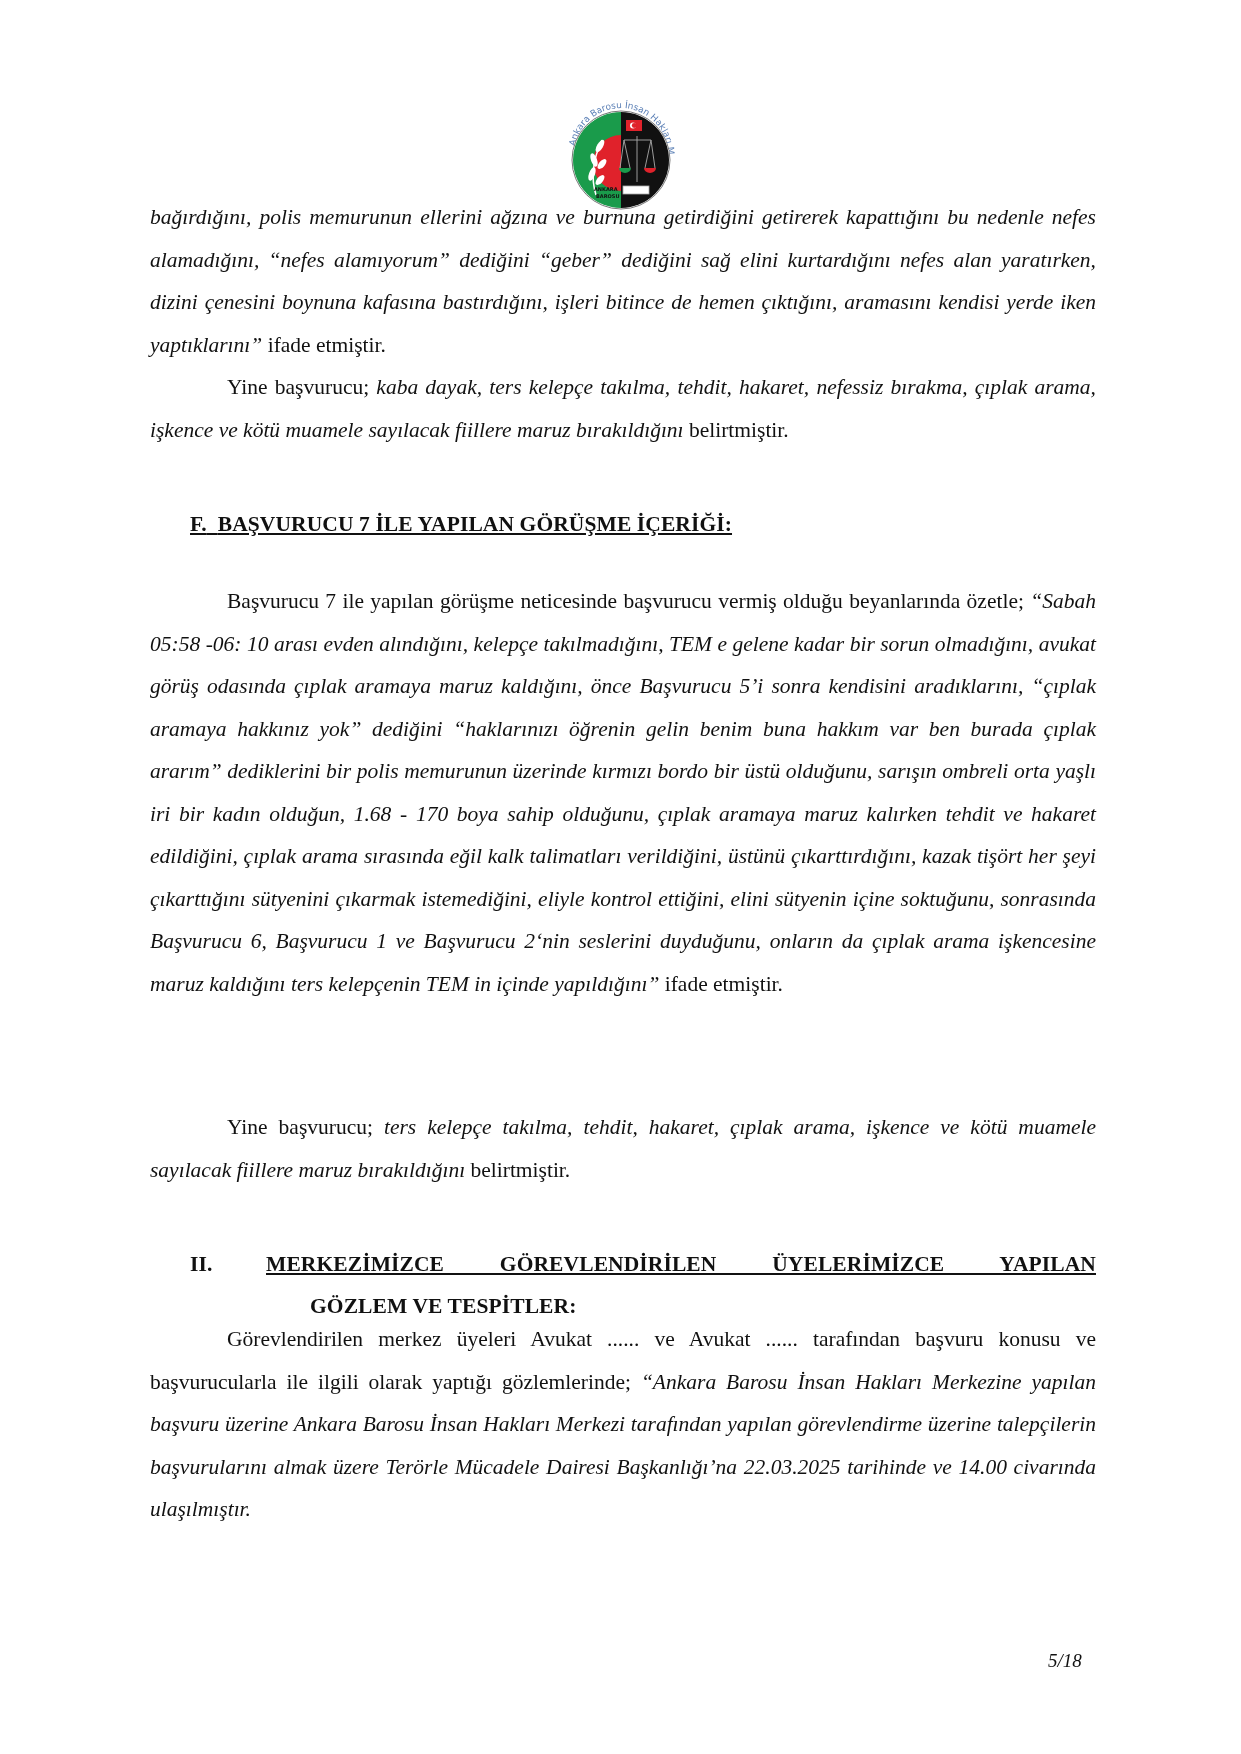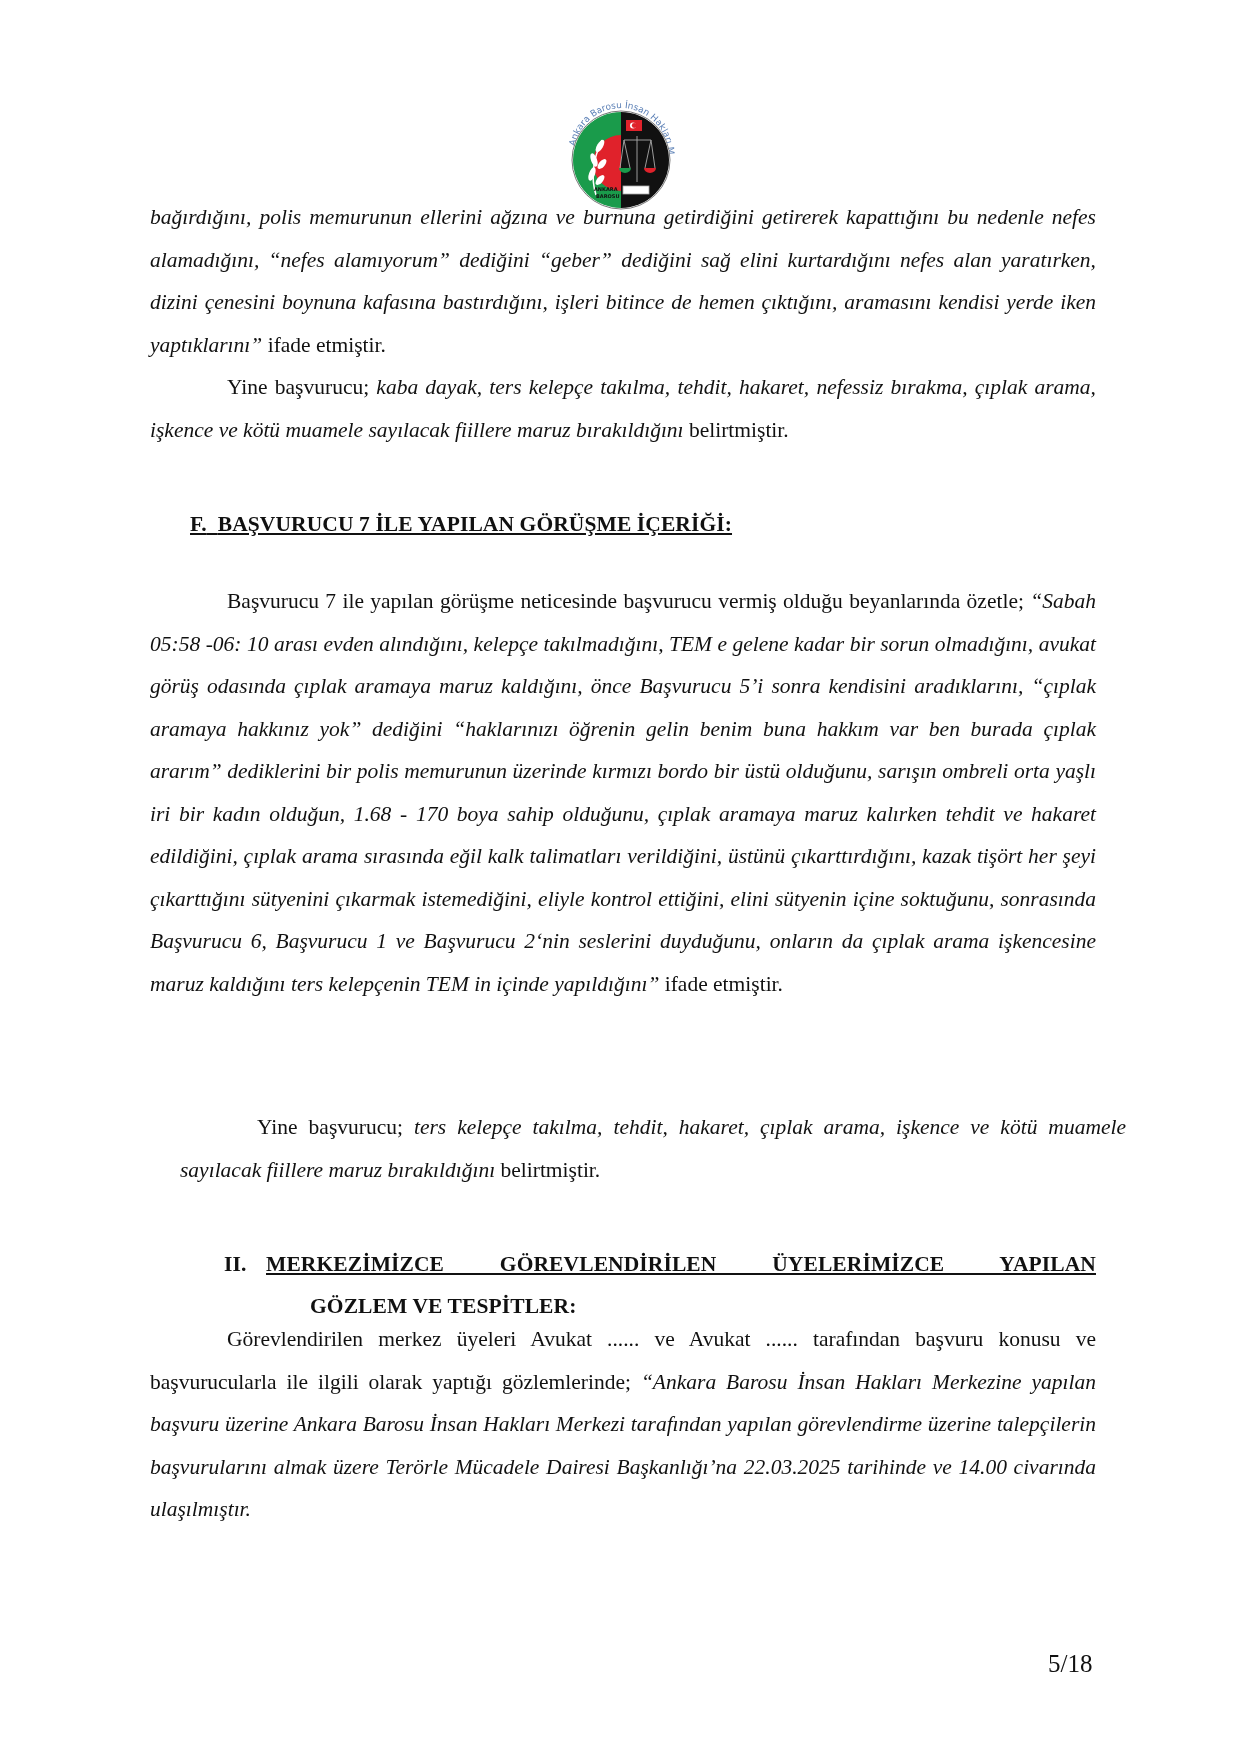--- a/index.html
+++ b/index.html
@@ -4,21 +4,21 @@
 <style>
   html, body { margin: 0; padding: 0; background: #ffffff; }
   body { width: 1241px; height: 1754px; position: relative; overflow: hidden;
          font-family: "Liberation Serif", "DejaVu Serif", serif; color: #111; }
   .logo { position: absolute; left: 556px; top: 90px; width: 130px; height: 130px; }
   .p { position: absolute; left: 150px; width: 946px; font-size: 21.5px; line-height: 42.5px;
        text-align: justify; text-align-last: left; }
   .p i { font-style: italic; }
   .indent { text-indent: 77px; }
   .h { position: absolute; font-weight: bold; font-size: 21.5px; letter-spacing: 0.1px; }
-  .footer { position: absolute; left: 1048px; top: 1650px; font-size: 25px; }
+  .footer { position: absolute; left: 1048px; top: 1650px; font-size: 19px; font-style: italic; }
 </style>
 </head>
 <body>
 
 <svg class="logo" viewBox="0 0 130 130">
   <defs>
     <path id="ringPath" d="M 18 65 A 47 47 0 0 1 112 65"></path>
     <clipPath id="innerClip">
         <circle cx="65" cy="70" r="48"></circle>
       </clipPath>
@@ -72,25 +72,25 @@
 
 <div class="h" style="left:190px; top:512px;text-decoration:underline;">
   <span>F.</span>&nbsp;
   <span>BAŞVURUCU 7 İLE YAPILAN GÖRÜŞME İÇERİĞİ:</span>
 </div>
 
 <div class="p indent" style="top:580px;">
   <span>Başvurucu 7 ile yapılan görüşme neticesinde başvurucu vermiş olduğu beyanlarında özetle; </span><i>“Sabah 05:58 -06: 10 arası evden alındığını, kelepçe takılmadığını, TEM e gelene kadar bir sorun olmadığını, avukat görüş odasında çıplak aramaya maruz kaldığını, önce Başvurucu 5’i sonra kendisini aradıklarını, “çıplak aramaya hakkınız yok” dediğini “haklarınızı öğrenin gelin benim buna hakkım var ben burada çıplak ararım” dediklerini bir polis memurunun üzerinde kırmızı bordo bir üstü olduğunu, sarışın ombreli orta yaşlı iri bir kadın olduğun, 1.68 - 170 boya sahip olduğunu, çıplak aramaya maruz kalırken tehdit ve hakaret edildiğini, çıplak arama sırasında eğil kalk talimatları verildiğini, üstünü çıkarttırdığını, kazak tişört her şeyi çıkarttığını sütyenini çıkarmak istemediğini, eliyle kontrol ettiğini, elini sütyenin içine soktuğunu, sonrasında Başvurucu 6, Başvurucu 1 ve Başvurucu 2‘nin seslerini duyduğunu, onların da çıplak arama işkencesine maruz kaldığını ters kelepçenin TEM in içinde yapıldığını”</i><span> ifade etmiştir.</span>
 </div>
 
-<div class="p indent" style="top:1106px;margin-left:30px;">
+<div class="p indent" style="top:1106px;">
   <span>Yine başvurucu; </span><i>ters kelepçe takılma, tehdit, hakaret, çıplak arama, işkence ve kötü muamele sayılacak fiillere maruz bırakıldığını</i><span> belirtmiştir.</span>
 </div>
 
-<div class="h" style="left:190px; top:1252px;margin-left:34px;">II.</div>
+<div class="h" style="left:190px; top:1252px;">II.</div>
 <div class="h" style="left:266px; top:1252px; width:830px; text-align:justify; text-align-last:justify;text-decoration:underline;">MERKEZİMİZCE GÖREVLENDİRİLEN ÜYELERİMİZCE YAPILAN</div>
 <div class="h" style="left:266px; top:1294px;margin-left:44px;">GÖZLEM VE TESPİTLER:</div>
 
 <div class="p indent" style="top:1318px;">
   <span>Görevlendirilen merkez üyeleri Avukat ...... ve Avukat ...... tarafından başvuru konusu ve başvurucularla ile ilgili olarak yaptığı gözlemlerinde; </span><i>“Ankara Barosu İnsan Hakları Merkezine yapılan başvuru üzerine Ankara Barosu İnsan Hakları Merkezi tarafından yapılan görevlendirme üzerine talepçilerin başvurularını almak üzere Terörle Mücadele Dairesi Başkanlığı’na 22.03.2025 tarihinde ve 14.00 civarında ulaşılmıştır.</i>
 </div>
 
 <div class="footer">5/18</div>
 
 </body></html>

